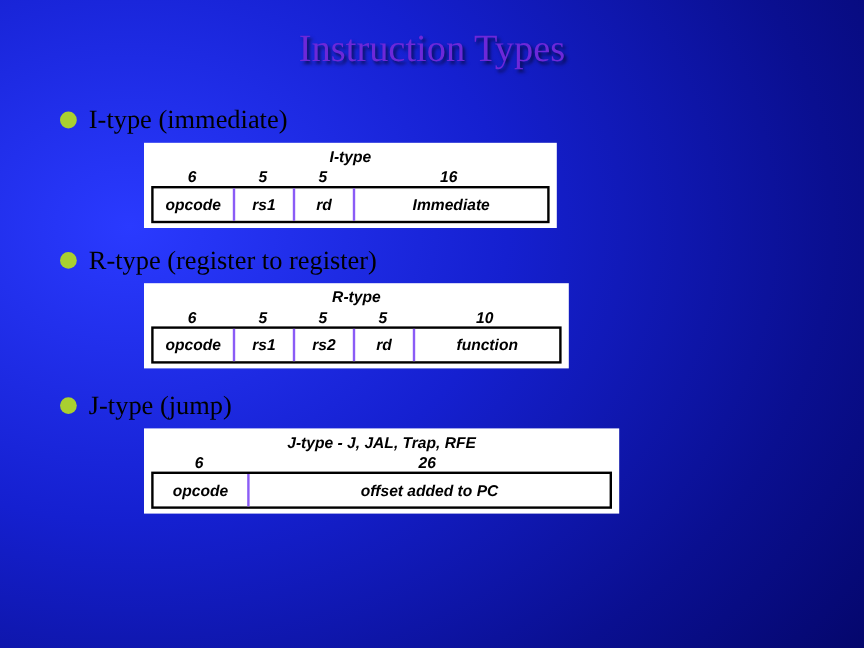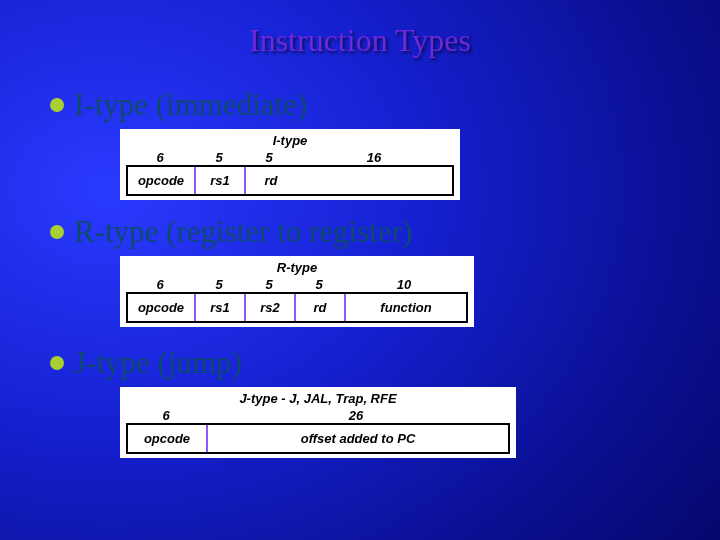--- a/index.html
+++ b/index.html
@@ -31,22 +31,22 @@
   }
   .bullet-dot {
     width: 14px;
     height: 14px;
     border-radius: 50%;
     background: #a9d030;
     margin-right: 10px;
     flex-shrink: 0;
   }
   .bullet-text {
-    color: #0c4a6e;
-    font-size: 31px;
+    color: #000000;
+    font-size: 22px;
   }
   .diagram-wrap {
     margin-left: 70px;
     margin-top: 4px;
   }
   .diagram {
     background: #ffffff;
     display: inline-block;
     padding: 4px 6px 4px 6px;
   }
@@ -123,20 +123,21 @@
         <div class="bits-row">
           <div class="bit-cell c0">6</div>
           <div class="bit-cell c1">5</div>
           <div class="bit-cell c2">5</div>
           <div class="bit-cell c3">16</div>
         </div>
         <div class="fields-row">
           <div class="field-cell c0">opcode</div>
           <div class="field-cell c1">rs1</div>
           <div class="field-cell c2">rd</div>
+          <div class="field-cell c3">Immediate</div>
         </div>
       </div>
     </div>
   </div>
 
   <div class="section-r">
     <div class="bullet-line">
       <span class="bullet-dot"></span>
       <span class="bullet-text">R-type  (register to register)</span>
     </div>

